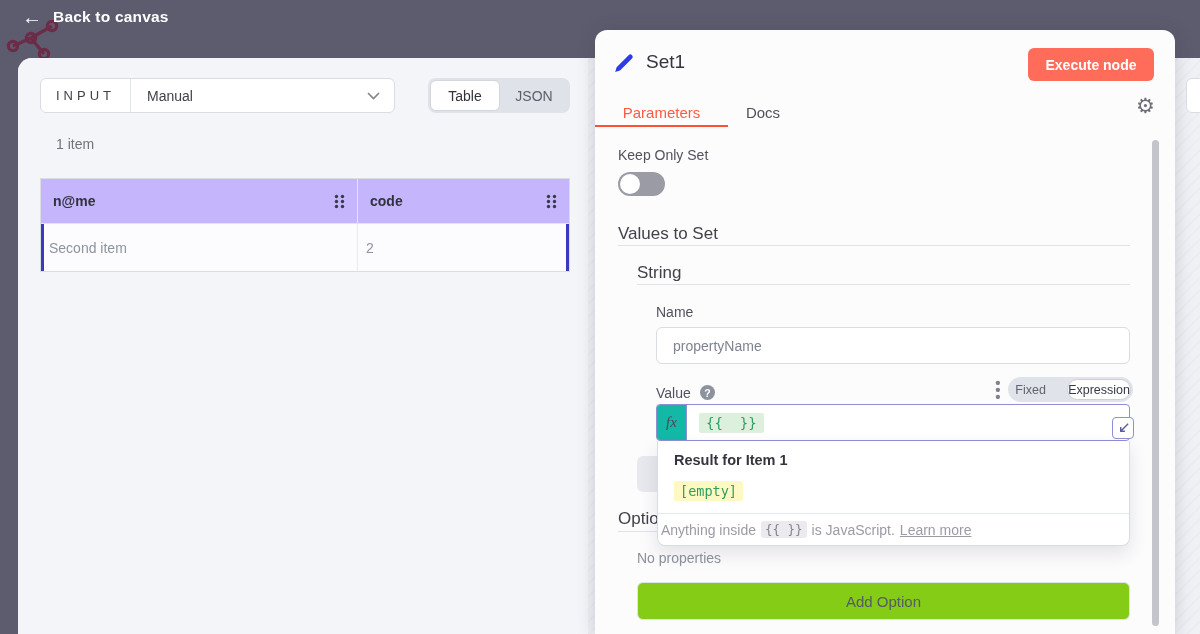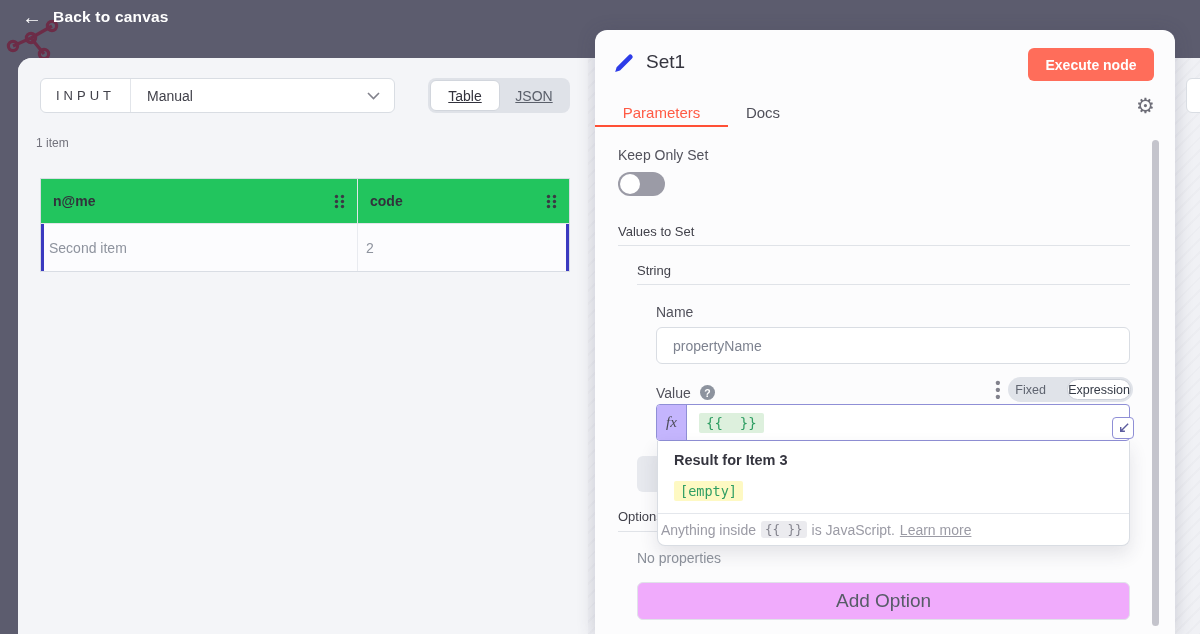--- a/index.html
+++ b/index.html
@@ -37,28 +37,28 @@
     font-size:13px; letter-spacing:4px; color:#41414a; font-weight:500;
     border-right:1px solid #e2e5ea;
   }
   .combo-value { flex:1; display:flex; align-items:center; padding-left:16px; font-size:14px; color:#41414a; }
   .combo-chevron { display:flex; align-items:center; padding-right:14px; }
 
   .view-toggle {
     left:428px; top:78px; width:142px; height:35px; background:#dfe2e8;
     border-radius:8px; display:flex; padding:2px;
   }
-  .view-seg { flex:1; display:flex; align-items:center; justify-content:center; font-size:14px; border-radius:6px;text-decoration:underline; }
+  .view-seg { flex:1; display:flex; align-items:center; justify-content:center; font-size:14px; border-radius:6px; }
   .view-seg.active { background:#fff; border:1px solid #d2d6dd; color:#32323c; font-weight:500; }
   .view-seg.inactive { color:#5a5f6a; }
 
-  .items-count { left:36px; top:136px; font-size:12px; color:#72727c; }
+  .items-count { left:56px; top:136px; font-size:14px; color:#72727c; }
 
   .data-table { left:40px; top:178px; width:530px; background:#fcfcfe; border:1px solid #d9dde4; }
-  .tbl-header { display:flex; height:45px; border-bottom:1px solid #e2e5ea; background:#22c55e; }
+  .tbl-header { display:flex; height:45px; border-bottom:1px solid #e2e5ea; background:#c4b5fd; }
   .tbl-hcell { display:flex; align-items:center; justify-content:space-between; padding:0 12px; font-size:14px; font-weight:bold; color:#32323c; }
   .tbl-hcell.c1 { width:316px; }
   .tbl-hcell.c2 { width:212px; border-left:1px solid #e2e5ea; }
   .tbl-row { display:flex; height:47px; position:relative; }
   .tbl-cell { display:flex; align-items:center; padding:0 8px; font-size:14px; color:#8e939e; }
   .tbl-cell.c1 { width:316px; }
   .tbl-cell.c2 { width:212px; border-left:1px solid #e9ebf0; }
   .row-bar { position:absolute; top:0; width:3px; height:100%; background:#3a3ac0; }
   .row-bar.left { left:0; } .row-bar.right { right:0; }
 
@@ -75,21 +75,21 @@
     border:none; border-radius:6px; color:#fff; font-size:14px; font-weight:bold;
     display:flex; align-items:center; justify-content:center; font-family:inherit;
   }
   .tab { top:98px; height:28px; display:flex; align-items:center; justify-content:center; font-size:15px; }
   .tab-params { left:595px; width:133px; color:#ff5a44; }
   .tab-docs { left:740px; width:46px; color:#50505a; }
   .tab-underline { left:595px; top:125px; width:133px; height:2px; background:#ff5036; }
   .gear-icon { left:1136px; top:95px; font-size:21px; color:#6e6e78; line-height:21px; }
 
   .lbl { font-size:14px; color:#52525c; }
-  .section-lbl { font-size:13px; color:#41414a; }
+  .section-lbl { font-size:17px; color:#41414a; }
   .divider { height:1px; background:#e0e3e8; }
 
   .keep-label { left:618px; top:147px; }
   .toggle { left:618px; top:172px; width:47px; height:24px; background:#9b9ba6; border-radius:12px; }
   .toggle-knob { position:absolute; left:2px; top:2px; width:20px; height:20px; border-radius:50%; background:#fff; }
 
   .values-label { left:618px; top:224px; }
   .values-divider { left:618px; top:245px; width:512px; }
   .string-label { left:637px; top:263px; }
   .string-divider { left:637px; top:284px; width:493px; }
@@ -109,21 +109,21 @@
   .mode-pill { left:1008px; top:377px; width:125px; height:25px; background:#e0e3e9; border-radius:13px; display:flex; padding:2px; }
   .mode-seg { display:flex; align-items:center; justify-content:center; font-size:12.5px; border-radius:11px; }
   .mode-fixed { width:44px; color:#5f6470; }
   .mode-expr { flex:1; background:#fff; border:1px solid #ccd0d8; color:#343a46;margin-left:16px; }
 
   .expr-box {
     left:656px; top:404px; width:474px; height:37px; background:#fff;
     border:1px solid #8f8fd6; border-radius:4px; display:flex; align-items:stretch;
   }
   .fx-cell {
-    width:30px; background:#c4b5fd; border-right:1px solid #8f8fd6;
+    width:30px; background:#14b8a6; border-right:1px solid #8f8fd6;
     display:flex; align-items:center; justify-content:center;
     font-family:"Liberation Serif", serif; font-style:italic; font-size:15px; color:#4a4a55;
     border-radius:3px 0 0 3px;
   }
   .expr-code {
     margin-left:12px; align-self:center; font-family:"DejaVu Sans Mono", monospace;
     font-size:14px; color:#2f9e63; background:#ddf0dd; padding:2px 7px; border-radius:2px; white-space:pre;
   }
   .expand-btn {
     left:1112px; top:417px; width:22px; height:22px; background:#fff;
@@ -151,22 +151,22 @@
     display:flex; align-items:center; padding-left:3px; font-size:14px; color:#9b9ba5; gap:5px;
   }
   .dd-footer .code-chip {
     font-family:"DejaVu Sans Mono", monospace; font-size:12.5px; color:#82828c;
     background:#ebebef; padding:1px 4px; border-radius:3px;
   }
   .dd-footer .learn-more { text-decoration:underline; color:#9b9ba5; }
 
   .no-props { left:637px; top:550px; font-size:14px; color:#8a8f99; }
   .add-option-btn {
-    left:637px; top:582px; width:493px; height:38px; background:#f0abfc;
-    border:1px solid #e0e3e9; border-radius:6px; color:#565b66; font-size:19px;
+    left:637px; top:582px; width:493px; height:38px; background:#84cc16;
+    border:1px solid #e0e3e9; border-radius:6px; color:#565b66; font-size:15px;
     display:flex; align-items:center; justify-content:center; font-family:inherit;text-align:right;
   }
 
   .scrollbar { left:1152px; top:140px; width:7px; height:486px; background:#c4c4cc; border-radius:4px; }
 
   
   .output-combo {
     left:1186px; top:78px; width:100px; height:35px; background:#fff;
     border:1px solid #d9dde3; border-radius:6px; display:flex; align-items:center;
     padding-left:13px; font-size:13px; letter-spacing:4px; color:#41414a; font-weight:500;
@@ -295,21 +295,21 @@
   <svg width="13" height="13" viewBox="0 0 14 14">
       <path d="M12 2 L4 10 M4 5.5 V10 H8.5" stroke="#5c5c9e" stroke-width="1.5" fill="none"></path>
     </svg>
 </div>
 
 <div class="abs hidden-btn-fragment"></div>
 <div class="abs section-lbl options-label">Options</div>
 <div class="abs divider options-divider"></div>
 
 <div class="abs expr-dropdown">
-  <div class="dd-title">Result for Item 3</div>
+  <div class="dd-title">Result for Item 1</div>
   <div class="dd-result">[empty]</div>
   <div class="dd-footer">
     <span>Anything inside</span>
     <span class="code-chip">{{ }}</span>
     <span>is JavaScript.</span>
     <span class="learn-more">Learn more</span>
   </div>
 </div>
 
 <div class="abs no-props">No properties</div>

